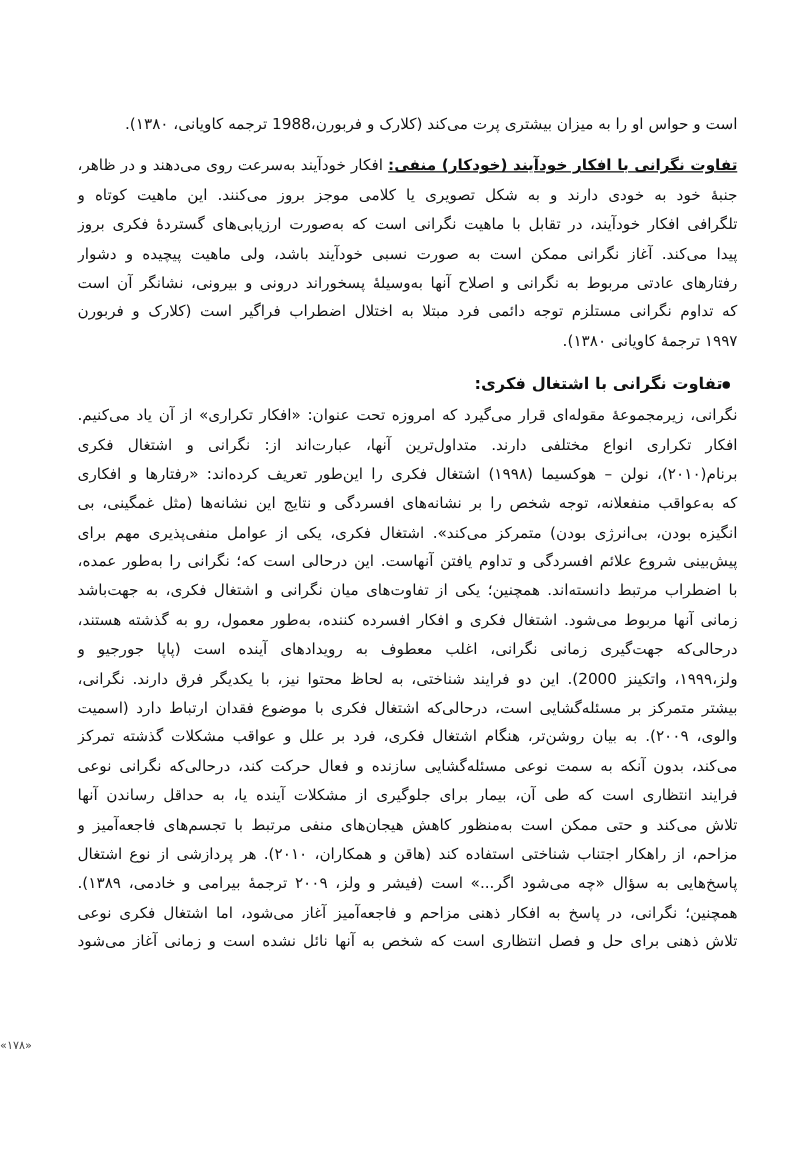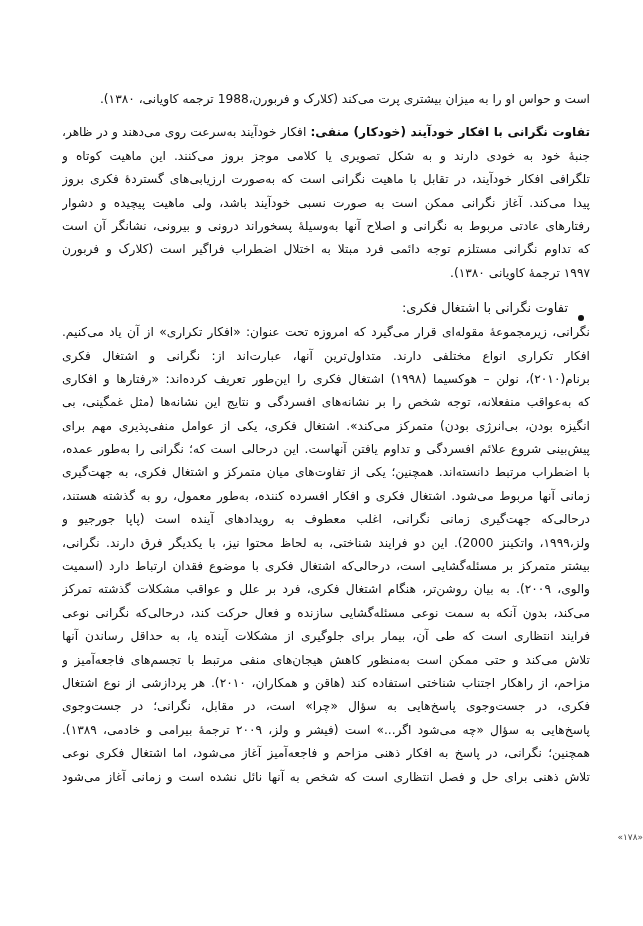--- a/index.html
+++ b/index.html
@@ -30,47 +30,47 @@
     white-space: nowrap;
     text-align: justify;
     text-align-last: justify;
     overflow: hidden;
   }
   .line.last {
     text-align-last: right;
   }
   .bold {
     font-weight: bold;
+    text-decoration: underline;
   }
   .gap {
     height: 10px;
   }
   .heading {
     display: flex;
-    align-items: flex-end;
-    gap: 10px;
+    align-items: center;
     font-size: 13px;
-    font-weight: normal;
+    font-weight: bold;
     line-height: 26px;
     height: 26px;
     padding-right: 6px;
   }
   .bullet {
     display: inline-block;
     width: 6px;
     height: 6px;
     background: #111;
     border-radius: 50%;
   }
   .page-number {
     position: absolute;
     top: 832px;
     left: 0;
     width: 643px;
-    text-align: right;
+    text-align: left;
     font-size: 9px;
     color: #444;
     direction: rtl;
   }
 </style>
 </head>
 <body>
 
 <div class="page">
 
@@ -92,29 +92,28 @@
     <span class="bullet"></span>
     <span>تفاوت نگرانی با اشتغال فکری:</span>
   </div>
 
   <span class="line">نگرانی، زیرمجموعهٔ مقوله‌ای قرار می‌گیرد که امروزه تحت عنوان: «افکار تکراری» از آن یاد می‌کنیم.</span>
   <span class="line">افکار تکراری انواع مختلفی دارند. متداول‌ترین آنها، عبارت‌اند از: نگرانی و اشتغال فکری</span>
   <span class="line">برنام(۲۰۱۰)، نولن – هوکسیما (۱۹۹۸) اشتغال فکری را این‌طور تعریف کرده‌اند: «رفتارها و افکاری</span>
   <span class="line">که به‌عواقب منفعلانه، توجه شخص را بر نشانه‌های افسردگی و نتایج این نشانه‌ها (مثل غمگینی، بی</span>
   <span class="line">انگیزه بودن، بی‌انرژی بودن) متمرکز می‌کند». اشتغال فکری، یکی از عوامل منفی‌پذیری مهم برای</span>
   <span class="line">پیش‌بینی شروع علائم افسردگی و تداوم یافتن آنهاست. این درحالی است که؛ نگرانی را به‌طور عمده،</span>
-  <span class="line">با اضطراب مرتبط دانسته‌اند. همچنین؛ یکی از تفاوت‌های میان متمرکز و اشتغال فکری، به جهت‌گیری</span>
+  <span class="line">با اضطراب مرتبط دانسته‌اند. همچنین؛ یکی از تفاوت‌های میان نگرانی و اشتغال فکری، به جهت‌باشد</span>
   <span class="line">زمانی آنها مربوط می‌شود. اشتغال فکری و افکار افسرده کننده، به‌طور معمول، رو به گذشته هستند،</span>
   <span class="line">درحالی‌که جهت‌گیری زمانی نگرانی، اغلب معطوف به رویدادهای آینده است (پاپا جورجیو و</span>
   <span class="line">ولز،۱۹۹۹، واتکینز 2000). این دو فرایند شناختی، به لحاظ محتوا نیز، با یکدیگر فرق دارند. نگرانی،</span>
   <span class="line">بیشتر متمرکز بر مسئله‌گشایی است، درحالی‌که اشتغال فکری با موضوع فقدان ارتباط دارد (اسمیت</span>
   <span class="line">والوی، ۲۰۰۹). به بیان روشن‌تر، هنگام اشتغال فکری، فرد بر علل و عواقب مشکلات گذشته تمرکز</span>
   <span class="line">می‌کند، بدون آنکه به سمت نوعی مسئله‌گشایی سازنده و فعال حرکت کند، درحالی‌که نگرانی نوعی</span>
   <span class="line">فرایند انتظاری است که طی آن، بیمار برای جلوگیری از مشکلات آینده یا، به حداقل رساندن آنها</span>
   <span class="line">تلاش می‌کند و حتی ممکن است به‌منظور کاهش هیجان‌های منفی مرتبط با تجسم‌های فاجعه‌آمیز و</span>
   <span class="line">مزاحم، از راهکار اجتناب شناختی استفاده کند (هاقن و همکاران، ۲۰۱۰). هر پردازشی از نوع اشتغال</span>
-  <span class="line">فکری، در جست‌وجوی پاسخ‌هایی به سؤال «چرا» است، در مقابل، نگرانی؛ در جست‌وجوی</span>
   <span class="line">پاسخ‌هایی به سؤال «چه می‌شود اگر...» است (فیشر و ولز، ۲۰۰۹ ترجمهٔ بیرامی و خادمی، ۱۳۸۹).</span>
   <span class="line">همچنین؛ نگرانی، در پاسخ به افکار ذهنی مزاحم و فاجعه‌آمیز آغاز می‌شود، اما اشتغال فکری نوعی</span>
   <span class="line">تلاش ذهنی برای حل و فصل انتظاری است که شخص به آنها نائل نشده است و زمانی آغاز می‌شود</span>
 </div>
 
 <div class="page-number">«۱۷۸»</div>
 
 </body></html>

